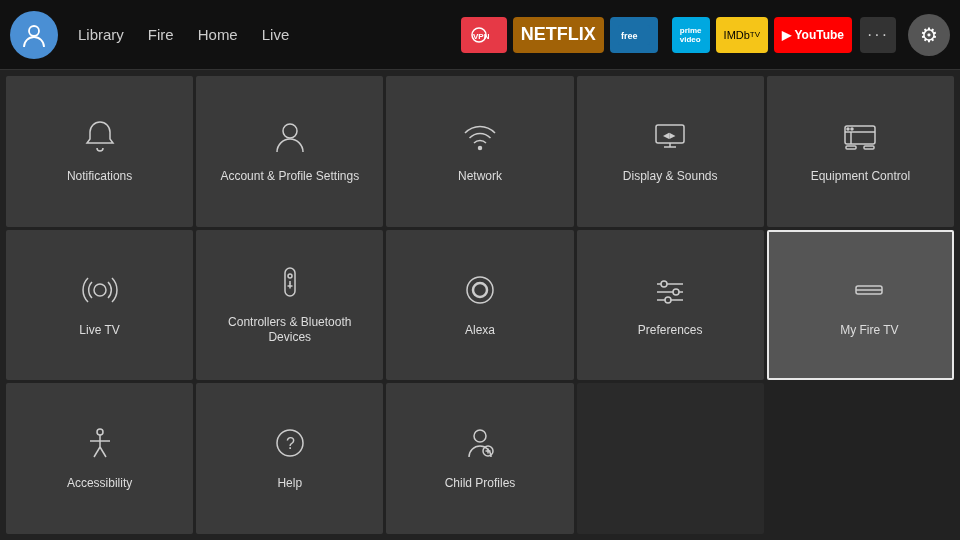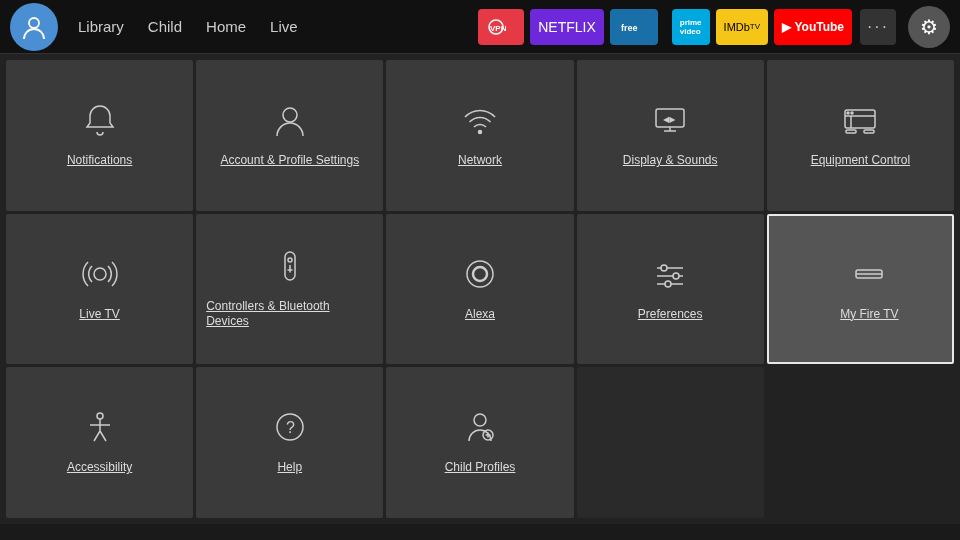--- a/index.html
+++ b/index.html
@@ -7,21 +7,21 @@
       width: 960px;
       height: 540px;
       background: #1a1a1a;
       font-family: 'Arial', sans-serif;
       overflow: hidden;
       color: white;
     }
 
     
     .top-nav {
-      height: 54px;
+      height: 70px;
       background: #111;
       display: flex;
       align-items: center;
       padding: 0 10px;
       gap: 8px;
       border-bottom: 1px solid #333;
     }
     .avatar {
       width: 48px;
       height: 48px;
@@ -55,21 +55,21 @@
       border-radius: 4px;
       display: flex;
       align-items: center;
       justify-content: center;
       font-size: 11px;
       font-weight: bold;
       padding: 0 8px;
       cursor: pointer;
     }
     .app-expressvpn { background: #e63946; color: white; font-size: 9px; }
-    .app-netflix { background: #6d28d9; color: white; font-size: 14px; font-weight: 400; }
+    .app-netflix { background: #a16207; color: white; font-size: 18px; font-weight: 700; }
     .app-freevee { background: #00a8e1; color: white; font-size: 10px; }
     .app-prime { background: #00a8e0; color: white; font-size: 9px; margin-left: 8px; }
     .app-imdb { background: #f5c518; color: #000; font-size: 11px; font-weight: 400; }
     .app-youtube { background: #ff0000; color: white; font-size: 10px; }
     .more-btn {
       width: 36px;
       height: 36px;
       border-radius: 4px;
       background: #333;
       display: flex;
@@ -121,23 +121,22 @@
       padding-left: 28px;
     }
     .grid-item .icon {
       font-size: 28px;
       line-height: 1;
       color: #ddd;
     }
     .grid-item .label {
       font-size: 12px;
       color: #ddd;
-      text-align: left;
+      text-align: center;
       line-height: 1.3;
-      text-decoration: underline;
     }
 
     
     .svg-icon {
       width: 36px;
       height: 36px;
       fill: none;
       stroke: #ccc;
       stroke-width: 1.5;
     }
@@ -148,21 +147,21 @@
 <div class="top-nav">
   <div class="avatar">
     <svg width="28" height="28" viewBox="0 0 28 28" fill="none" stroke="white" stroke-width="1.8">
       <circle cx="14" cy="10" r="5"></circle>
       <path d="M4 26c0-5.5 4.5-10 10-10s10 4.5 10 10"></path>
     </svg>
   </div>
 
   <div class="nav-links">
     <span class="nav-link">Library</span>
-    <span class="nav-link">Child</span>
+    <span class="nav-link">Fire</span>
     <span class="nav-link">Home</span>
     <span class="nav-link">Live</span>
   </div>
 
   <div class="nav-spacer"></div>
 
   <div class="app-icons">
     <div class="app-icon app-expressvpn">
       <svg width="30" height="20" viewBox="0 0 30 20" fill="white">
           <circle cx="10" cy="10" r="7" fill="none" stroke="white" stroke-width="1.5"></circle>

